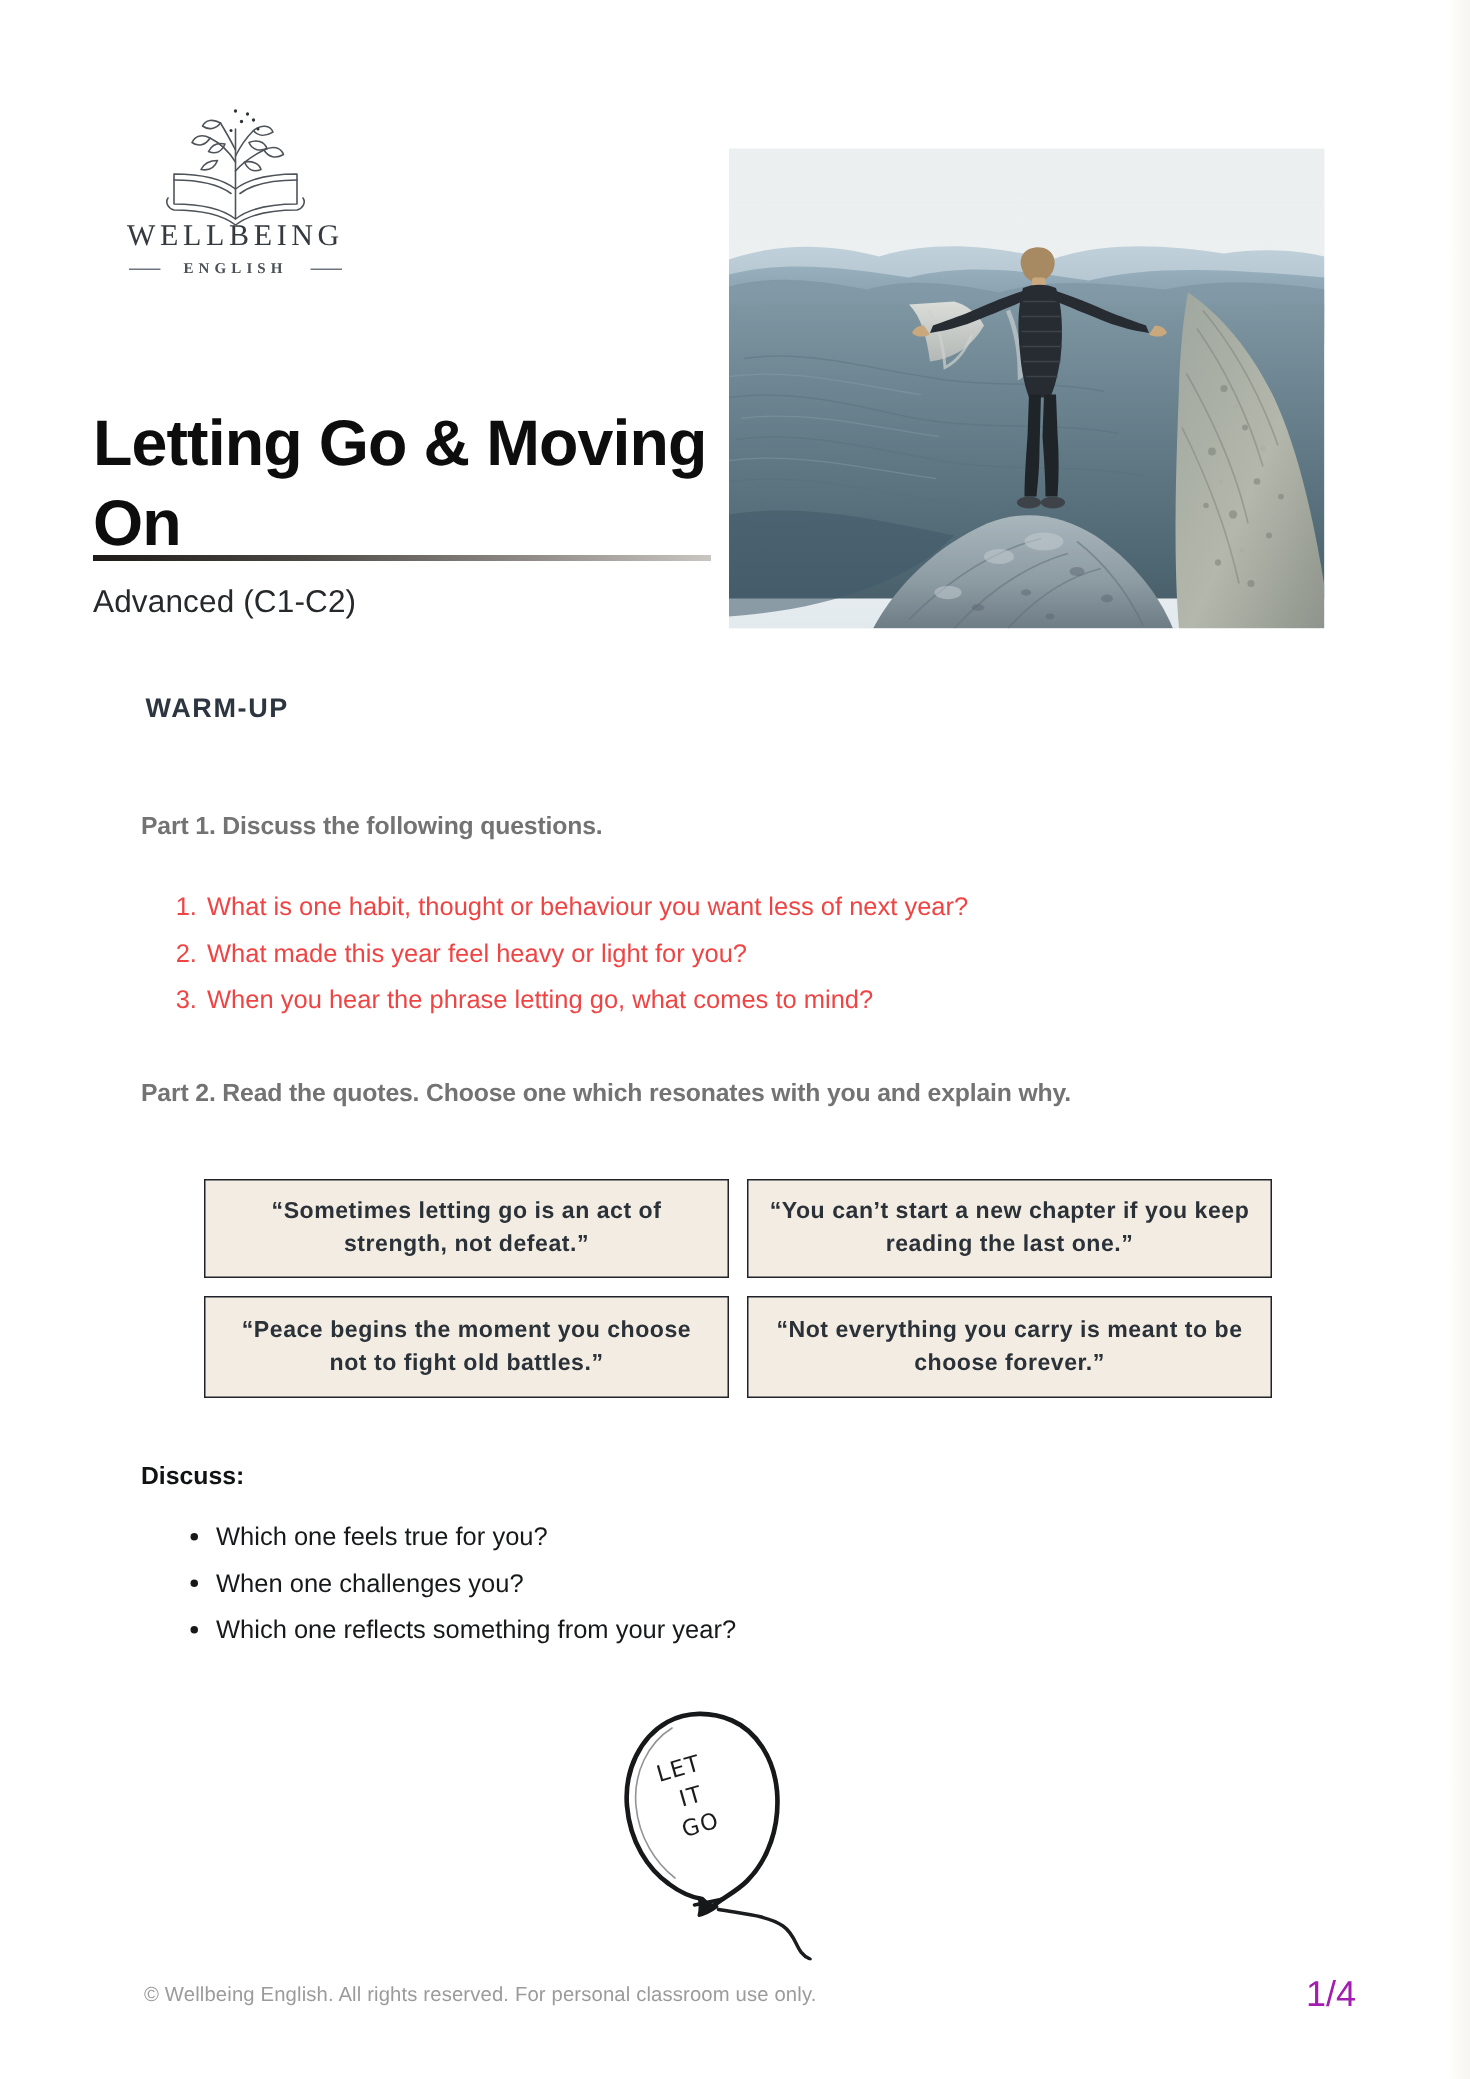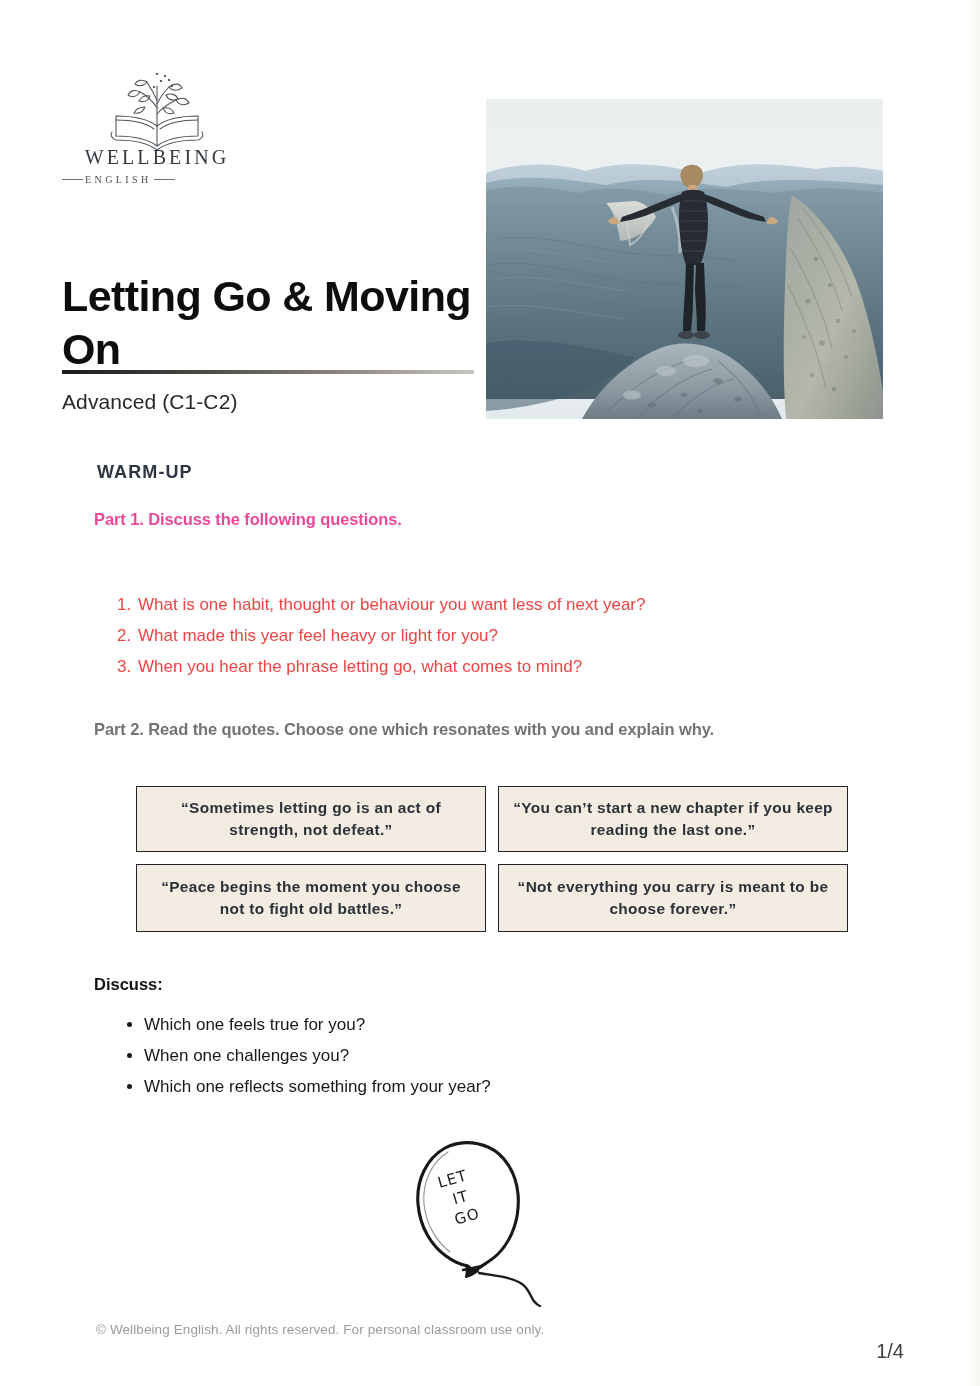--- a/index.html
+++ b/index.html
@@ -43,23 +43,24 @@
   .logo-word {
     font-family: "Liberation Serif", serif;
     font-size: 20px;
     letter-spacing: 3.1px;
     color: #343a40;
     margin-top: -4px;
   }
   .logo-sub-wrap {
     display: flex;
     align-items: center;
-    justify-content: flex-start;
-    gap: 2px;
+    justify-content: center;
+    gap: 15px;
     margin-top: 5px;
+    font-weight: bold;
   }
   .logo-rule {
     height: 1px; width: 21px;
     background: #6e757c;
   }
   .logo-sub {
     font-family: "Liberation Serif", serif;
     font-size: 10px;
     letter-spacing: 3.4px;
     color: #4a5057;
@@ -104,24 +105,24 @@
   .warmup {
     position: absolute;
     left: 97px; top: 462px;
     font-size: 18px;
     font-weight: bold;
     letter-spacing: 1.1px;
     color: #2d3640;
   }
   .part1 {
     position: absolute;
-    left: 94px; top: 510px;
+    left: 94px; top: 542px;
     font-size: 16.5px;
     font-weight: bold;
-    color: #ec4899;
+    color: #737373;
     letter-spacing: -0.1px;
   }
   .qlist {
     position: absolute;
     left: 110px; top: 595px;
     width: 700px;
     margin: 0;
     padding: 0 0 0 26px;
     list-style: decimal;
     font-size: 17px;
@@ -204,23 +205,22 @@
   .footer-copy {
     position: absolute;
     left: 96px; top: 1322px;
     font-size: 13.5px;
     color: #9b9b9b;
     letter-spacing: 0.1px;
   }
   .footer-page {
     position: absolute;
     right: 76px; top: 1316px;
-    font-size: 20px;
-    color: #404040;
-    margin-top: 24px;
+    font-size: 24px;
+    color: #a21caf;
   }
 </style>
 </head>
 <body>
 
 <div class="page">
 
   <div class="page-edge"></div>
 
   <div class="logo">

